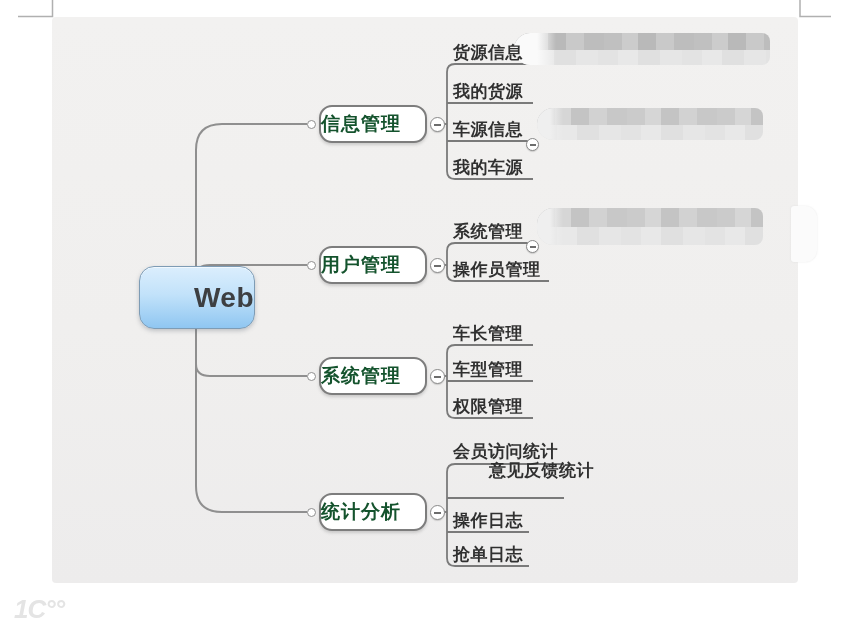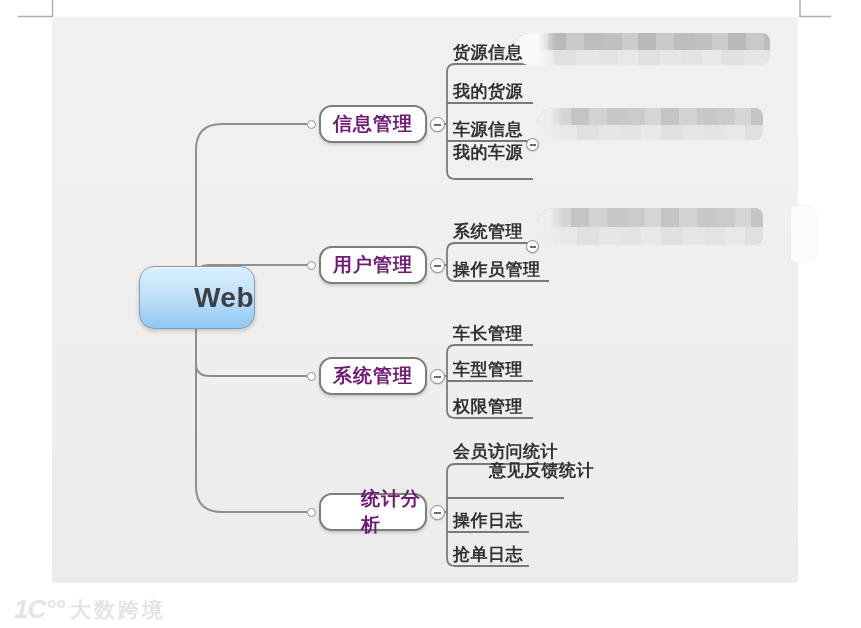--- a/index.html
+++ b/index.html
@@ -23,22 +23,22 @@
     border:1px solid #7e9cb5;
     box-shadow:0 2px 4px rgba(100,110,120,.35), inset 0 1px 0 rgba(255,255,255,.6);
     display:flex; align-items:center; justify-content:flex-end;
     font-size:28px; font-weight:bold; color:#3d3f42; letter-spacing:.5px;
   }
   
   .branch-node {
     position:absolute; left:319px; width:108px; height:38px;
     background:#ffffff; border:2px solid #7d7d7d; border-radius:13px;
     box-shadow:0 2px 3px rgba(120,120,120,.3);
-    display:flex; align-items:center; justify-content:center;
-    font-size:19px; font-weight:bold; color:#701a75; letter-spacing:1px;
+    display:flex; align-items:center; 
+    font-size:19px; font-weight:bold; color:#14532d; letter-spacing:1px;
     box-sizing:border-box;
   }
   
   .child-label {
     position:absolute; left:453px; height:22px; line-height:22px;
     font-size:17px; font-weight:bold; color:#303030; letter-spacing:.5px;
     white-space:nowrap;
   }
   
   .conn-dot {
@@ -158,45 +158,44 @@
 
 <div class="branch-node" style="top:105px;">
   <span>信息管理</span>
 </div>
 <div class="branch-node" style="top:246px;">
   <span>用户管理</span>
 </div>
 <div class="branch-node" style="top:357px;">
   <span>系统管理</span>
 </div>
-<div class="branch-node" style="top:493px;padding-left:40px;">
+<div class="branch-node" style="top:493px;">
   <span>统计分析</span>
 </div>
 
 <div class="expander" style="left:430px; top:117px;"></div>
 <div class="expander" style="left:430px; top:258px;"></div>
 <div class="expander" style="left:430px; top:369px;"></div>
 <div class="expander" style="left:430px; top:505px;"></div>
 
 <div class="expander small" style="left:526px; top:138px;"></div>
 <div class="expander small" style="left:526px; top:240px;"></div>
 
 <div class="child-label" style="top:42px;">货源信息</div>
 <div class="child-label" style="top:81px;">我的货源</div>
 <div class="child-label" style="top:119px;">车源信息</div>
-<div class="child-label" style="top:142px;">我的车源</div>
+<div class="child-label" style="top:157px;">我的车源</div>
 
 <div class="child-label" style="top:221px;">系统管理</div>
 <div class="child-label" style="top:259px;">操作员管理</div>
 
 <div class="child-label" style="top:323px;">车长管理</div>
 <div class="child-label" style="top:359px;">车型管理</div>
 <div class="child-label" style="top:396px;">权限管理</div>
 
 <div class="child-label" style="top:442px;font-family:Liberation Mono, monospace;">会员访问统计</div>
 <div class="child-label" style="top:460px;margin-left:36px;">意见反馈统计</div>
 <div class="child-label" style="top:510px;">操作日志</div>
 <div class="child-label" style="top:544px;">抢单日志</div>
 
 <div class="watermark">
   <span class="wm-logo">1C°°</span>
-  <span class="wm-text">大数跨境</span>
 </div>
 
 </body></html>

